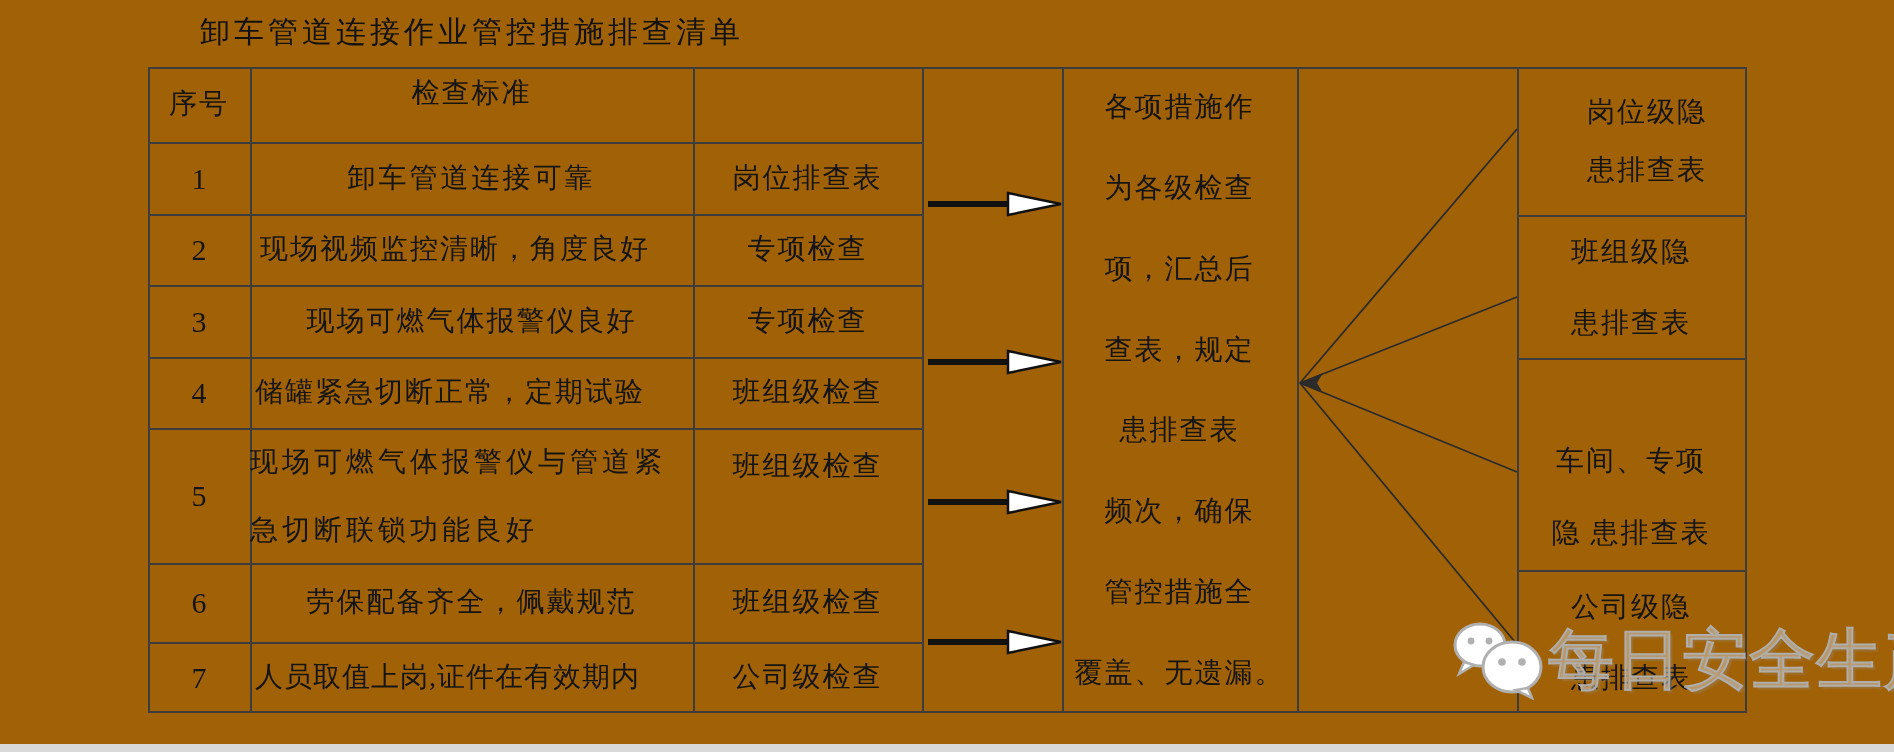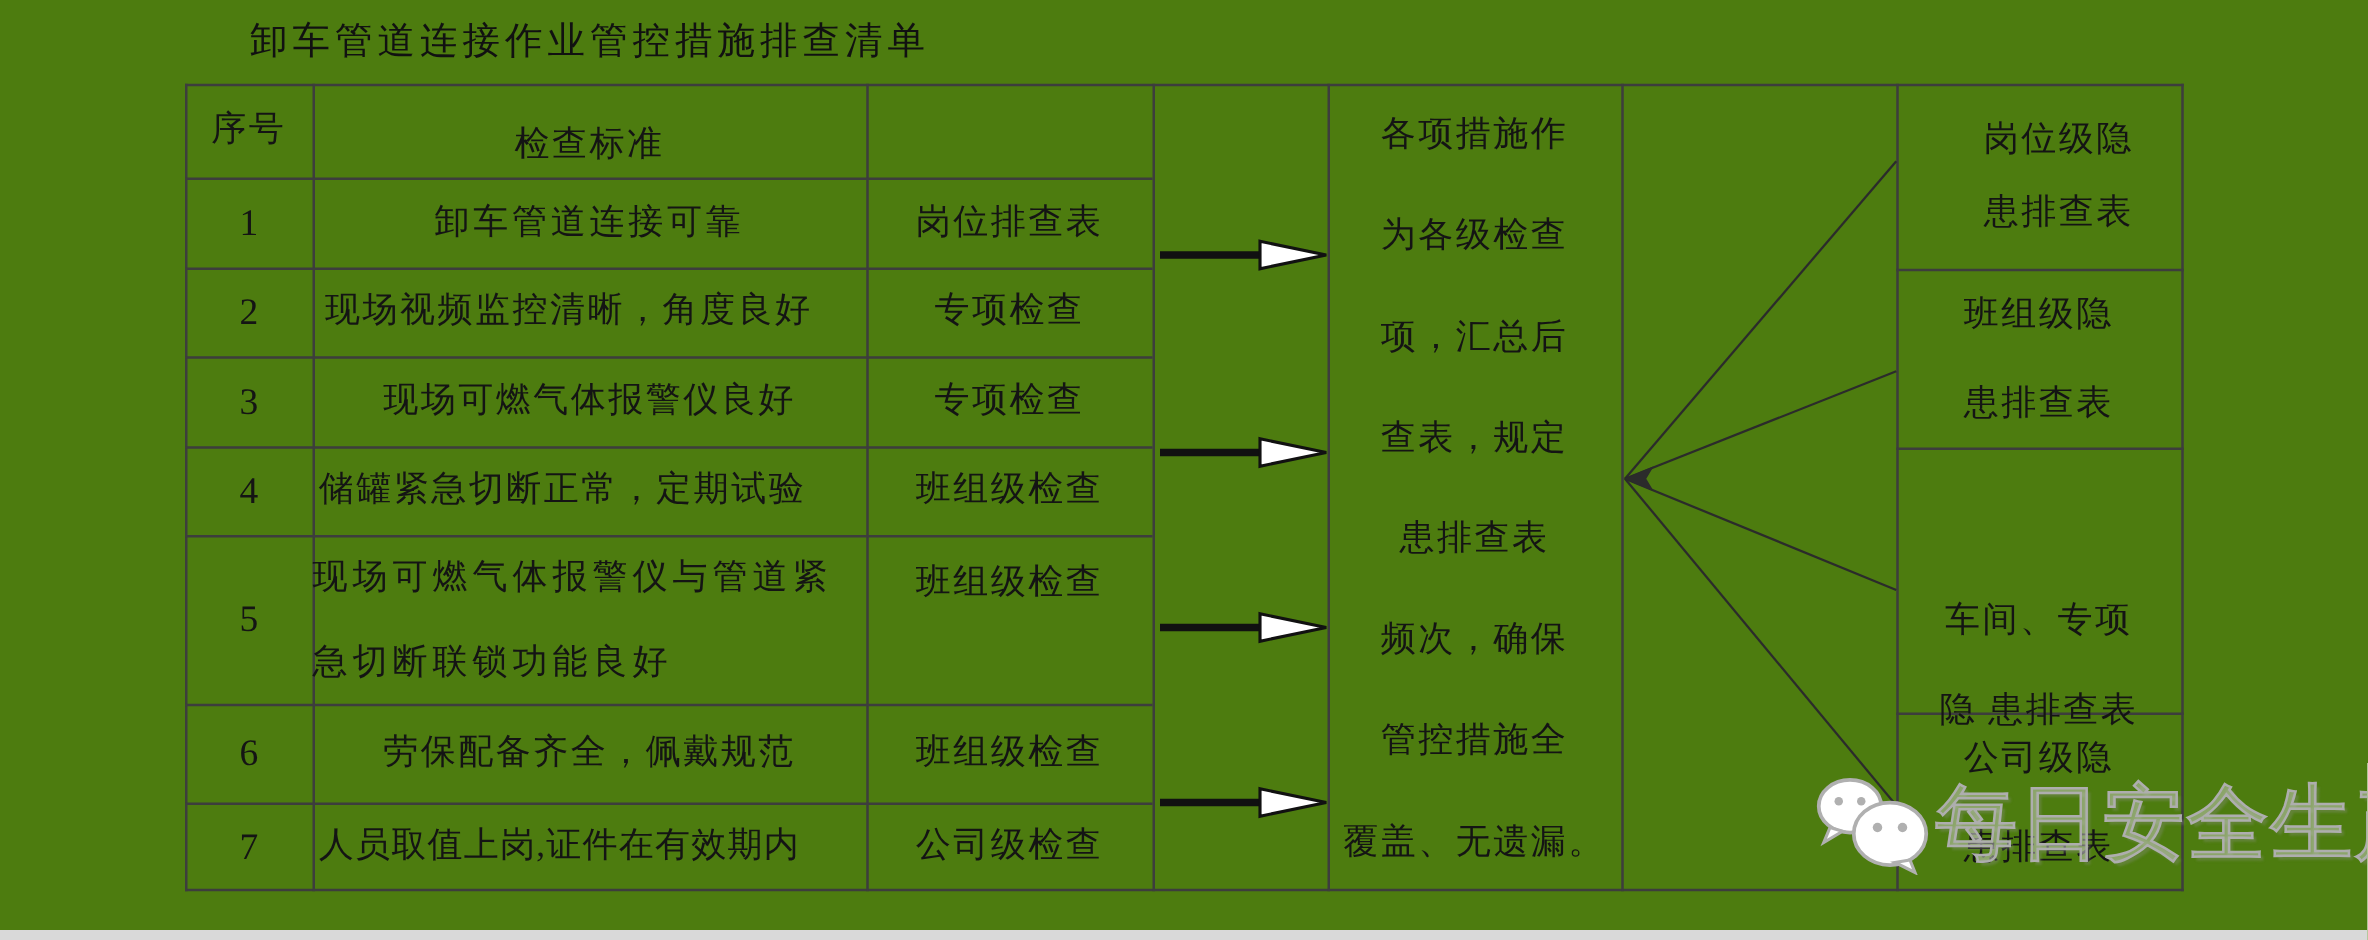--- a/index.html
+++ b/index.html
@@ -1,17 +1,17 @@
 <!DOCTYPE html>
 <html><head>
 <meta charset="utf-8">
 <style>
   html,body{margin:0;padding:0;background:#fff;}
   .canvas{
-    position:relative;width:1894px;height:752px;background:#4d7c0f;overflow:hidden;
+    position:relative;width:1894px;height:752px;background:#a16207;overflow:hidden;
     font-family:"Liberation Serif","DejaVu Serif",serif;color:#141414;
   }
   .title{
     position:absolute;left:200px;top:12px;font-size:30px;letter-spacing:4px;
     white-space:nowrap;color:#111;
   }
   .gline{position:absolute;background:#3d3d3d;}
   .cell{
     position:absolute;display:flex;align-items:center;justify-content:center;
     font-size:28px;letter-spacing:2px;box-sizing:border-box;white-space:pre-line;
@@ -22,21 +22,21 @@
   .std-r5{line-height:68px;letter-spacing:4px;padding-left:0;}
   .lvl-r5{align-items:flex-start;padding-top:20px;}
   .summary{
     position:absolute;left:1062px;top:67px;width:235px;height:646px;
     display:flex;flex-direction:column;justify-content:space-around;align-items:center;
   }
   .sline{font-size:28px;letter-spacing:2px;white-space:nowrap;}
   .obox{white-space:pre-line;}
   .ob1{line-height:58px;}
   .ob2{line-height:71px;}
-  .ob3{line-height:72px;align-items:flex-end;padding-bottom:1px;margin-top:36px;}
+  .ob3{line-height:72px;align-items:flex-end;padding-bottom:1px;}
   .ob4{line-height:71px;}
   .overlay{position:absolute;left:0;top:0;pointer-events:none;}
   .watermark{
     position:absolute;left:1452px;top:620px;display:flex;align-items:center;
     pointer-events:none;
   }
   .wm-text{
     font-size:66px;line-height:80px;letter-spacing:1px;white-space:nowrap;
     color:rgba(215,215,215,0.45);
     -webkit-text-stroke:2px #aeaeae;
@@ -72,21 +72,21 @@
     <div class="gline" style="left:148px;top:428px;width:774px;height:2px;"></div>
     <div class="gline" style="left:148px;top:563px;width:774px;height:2px;"></div>
     <div class="gline" style="left:148px;top:642px;width:774px;height:2px;"></div>
 
     <div class="gline" style="left:1517px;top:215px;width:230px;height:2px;"></div>
     <div class="gline" style="left:1517px;top:358px;width:230px;height:2px;"></div>
     <div class="gline" style="left:1517px;top:570px;width:230px;height:2px;"></div>
   </div>
 
   <div class="cell" style="left:148px;top:67px;width:102px;height:75px;">序号</div>
-  <div class="cell" style="left:250px;top:79px;width:443px;height:75px;">检查标准</div>
+  <div class="cell" style="left:250px;top:56px;width:443px;height:75px;">检查标准</div>
 
   <div class="cell num" style="left:148px;top:142px;width:102px;height:72px;">1</div>
   <div class="cell" style="left:250px;top:142px;width:443px;height:72px;letter-spacing:3px;">卸车管道连接可靠</div>
   <div class="cell" style="left:693px;top:142px;width:229px;height:72px;">岗位排查表</div>
 
   <div class="cell num" style="left:148px;top:214px;width:102px;height:71px;">2</div>
   <div class="cell" style="left:250px;top:214px;width:410px;height:71px;">现场视频监控清晰，角度良好</div>
   <div class="cell" style="left:693px;top:214px;width:229px;height:71px;">专项检查</div>
 
   <div class="cell num" style="left:148px;top:285px;width:102px;height:72px;">3</div>

